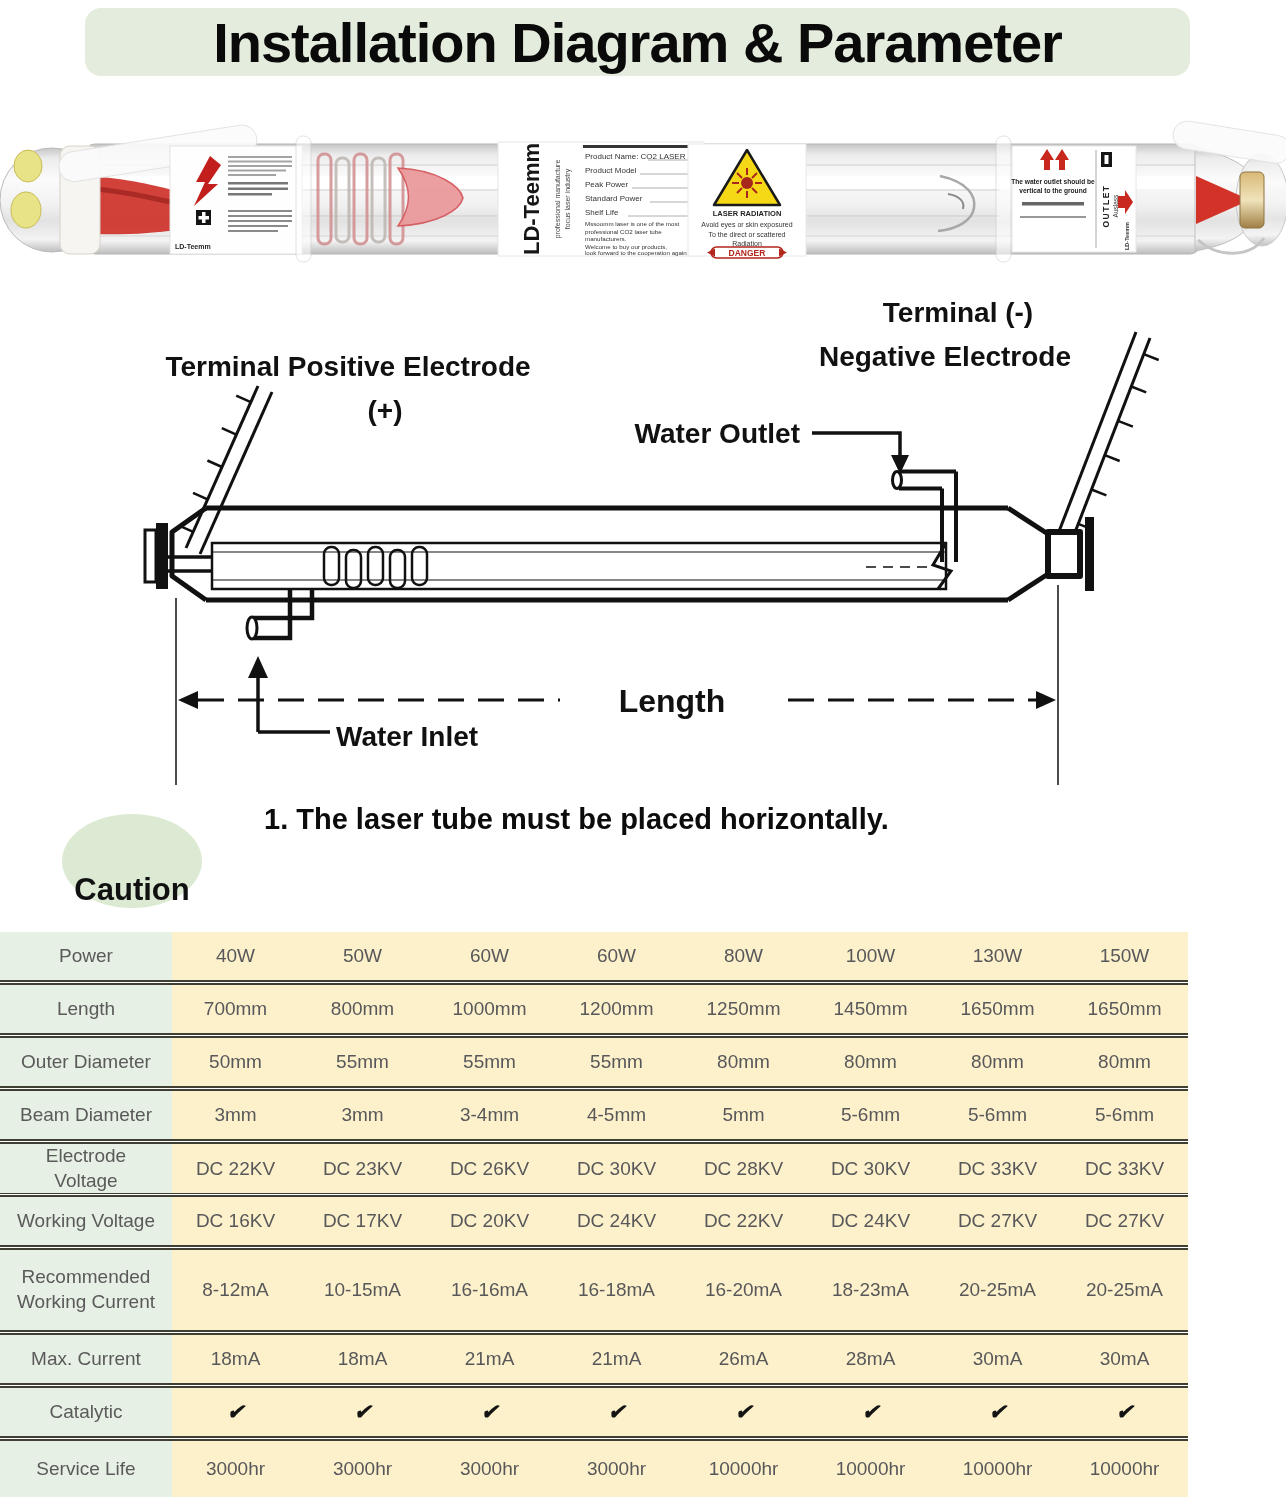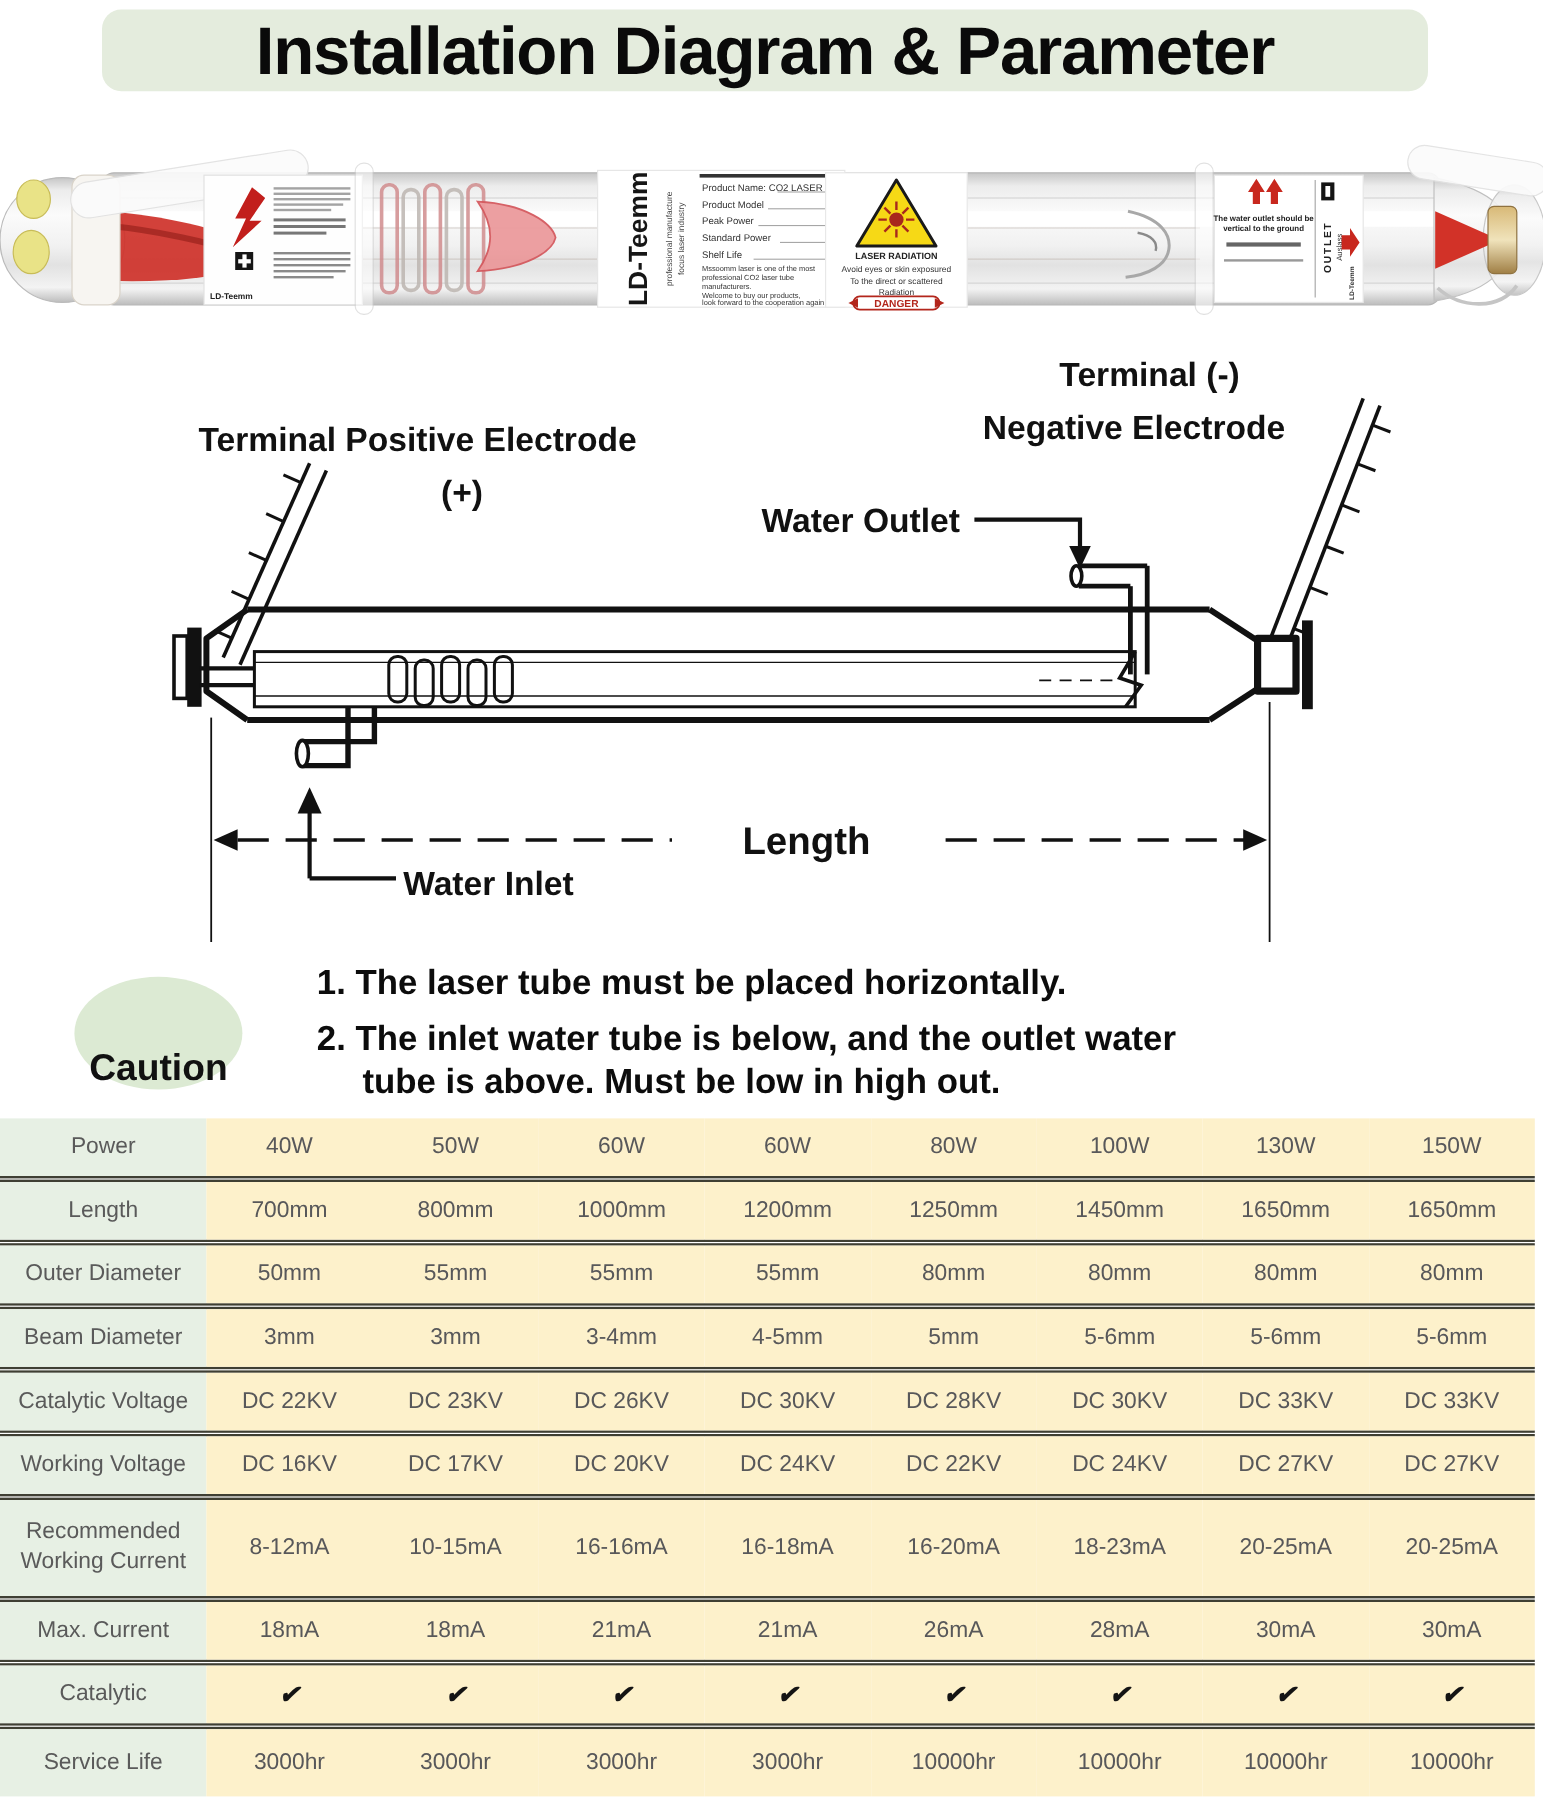--- a/index.html
+++ b/index.html
@@ -22,21 +22,21 @@
   .caution-badge {
     position:absolute; left:62px; top:16px; width:140px; height:94px;
     border-radius:50%; background:#dcead3;
     display:flex; align-items:flex-end; justify-content:center;
     font-size:31px; font-weight:bold; color:#111;
   }
   .caution-items { position:absolute; left:216px; top:4px; font-size:29px; font-weight:bold; color:#0c0c0c; line-height:1.22;margin-left:48px; }
   .caution-items .citem { margin-bottom:12px; }
   .caution-items .indent { padding-left:38px; }
 
-  .param-table { position:absolute; left:0; top:932px; width:1279px; }
+  .param-table { position:absolute; left:0; top:932px; width:1188px; }
   .trow { display:grid; grid-template-columns:172px repeat(8, 1fr); height:53px; border-bottom:5px double #3f3f33; }
   .trow.tall { height:85px; }
   .trow.last { height:56px; border-bottom:none; }
   .tlabel {
     background:#e7f0e4; color:#5a5a5a; font-size:19px;
     display:flex; align-items:center; justify-content:center;
     text-align:center; padding:0 12px; line-height:1.3;
   }
   .tcell {
     background:#fdf1cb; color:#58585a; font-size:19px;
@@ -325,24 +325,20 @@
   <polygon points="178,420 198,411 198,429" fill="#111111"></polygon>
   <polygon points="1056,420 1036,411 1036,429" fill="#111111"></polygon>
 </svg>
 
 <div class="caution">
   <div class="caution-badge">
     <span>Caution</span>
   </div>
   <div class="caution-items">
     <div class="citem">1. The laser tube must be placed horizontally.</div>
-    <div class="citem">
-      <span>2. The inlet water tube is below, and the outlet water</span><br>
-      <span class="indent">tube is above. Must be low in high out.</span>
-    </div>
   </div>
 </div>
 
 <div class="param-table">
     <div class="trow">
       <div class="tlabel">Power</div>
       <div class="tcell">40W</div>
       <div class="tcell">50W</div>
       <div class="tcell">60W</div>
       <div class="tcell">60W</div>
@@ -378,21 +374,21 @@
       <div class="tcell">3mm</div>
       <div class="tcell">3mm</div>
       <div class="tcell">3-4mm</div>
       <div class="tcell">4-5mm</div>
       <div class="tcell">5mm</div>
       <div class="tcell">5-6mm</div>
       <div class="tcell">5-6mm</div>
       <div class="tcell">5-6mm</div>
     </div>
     <div class="trow">
-      <div class="tlabel">Catalytic Voltage</div>
+      <div class="tlabel">Electrode Voltage</div>
       <div class="tcell">DC 22KV</div>
       <div class="tcell">DC 23KV</div>
       <div class="tcell">DC 26KV</div>
       <div class="tcell">DC 30KV</div>
       <div class="tcell">DC 28KV</div>
       <div class="tcell">DC 30KV</div>
       <div class="tcell">DC 33KV</div>
       <div class="tcell">DC 33KV</div>
     </div>
     <div class="trow">

